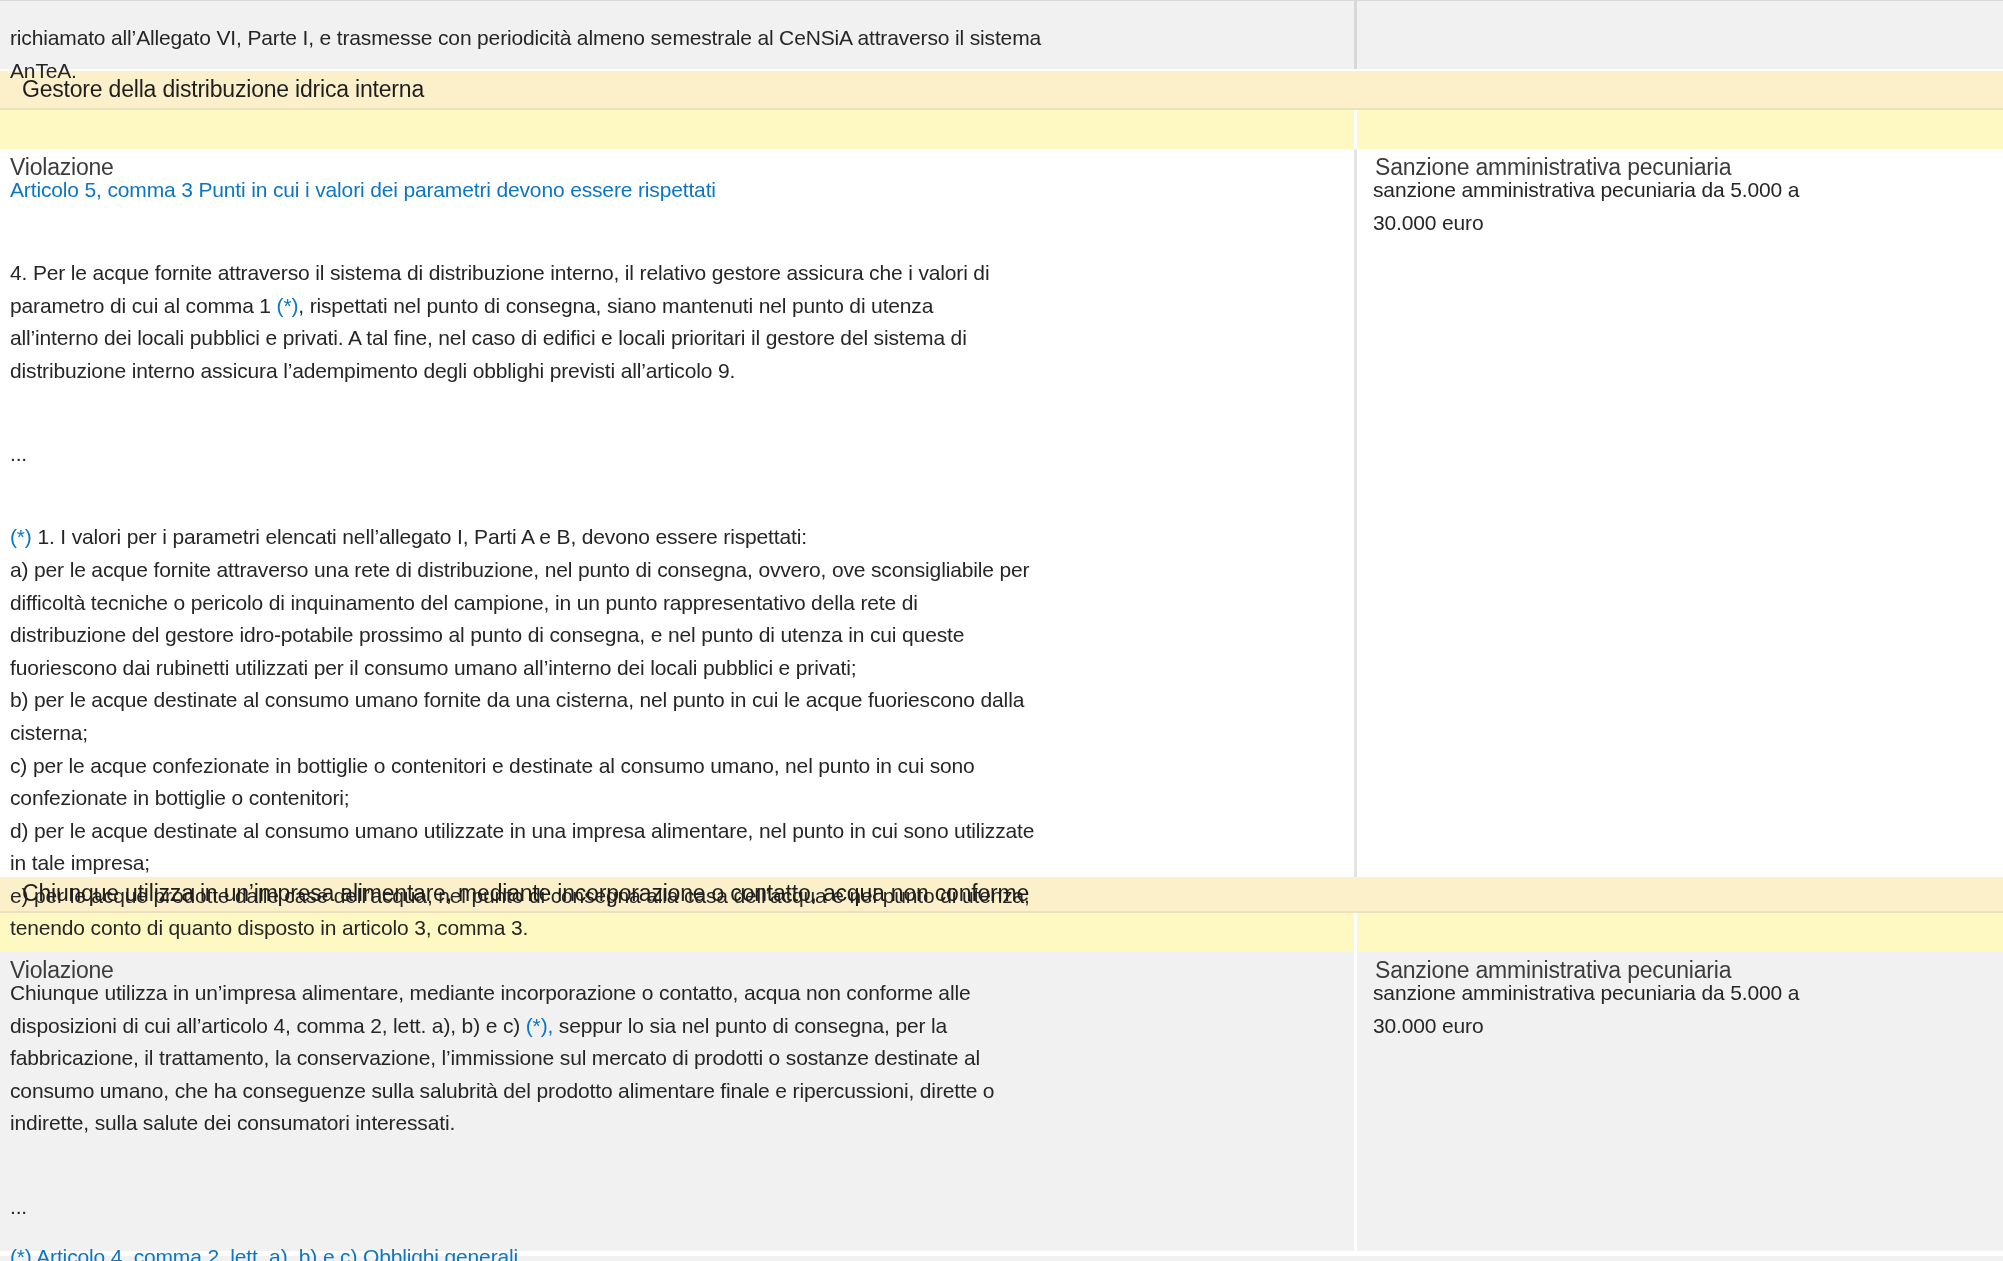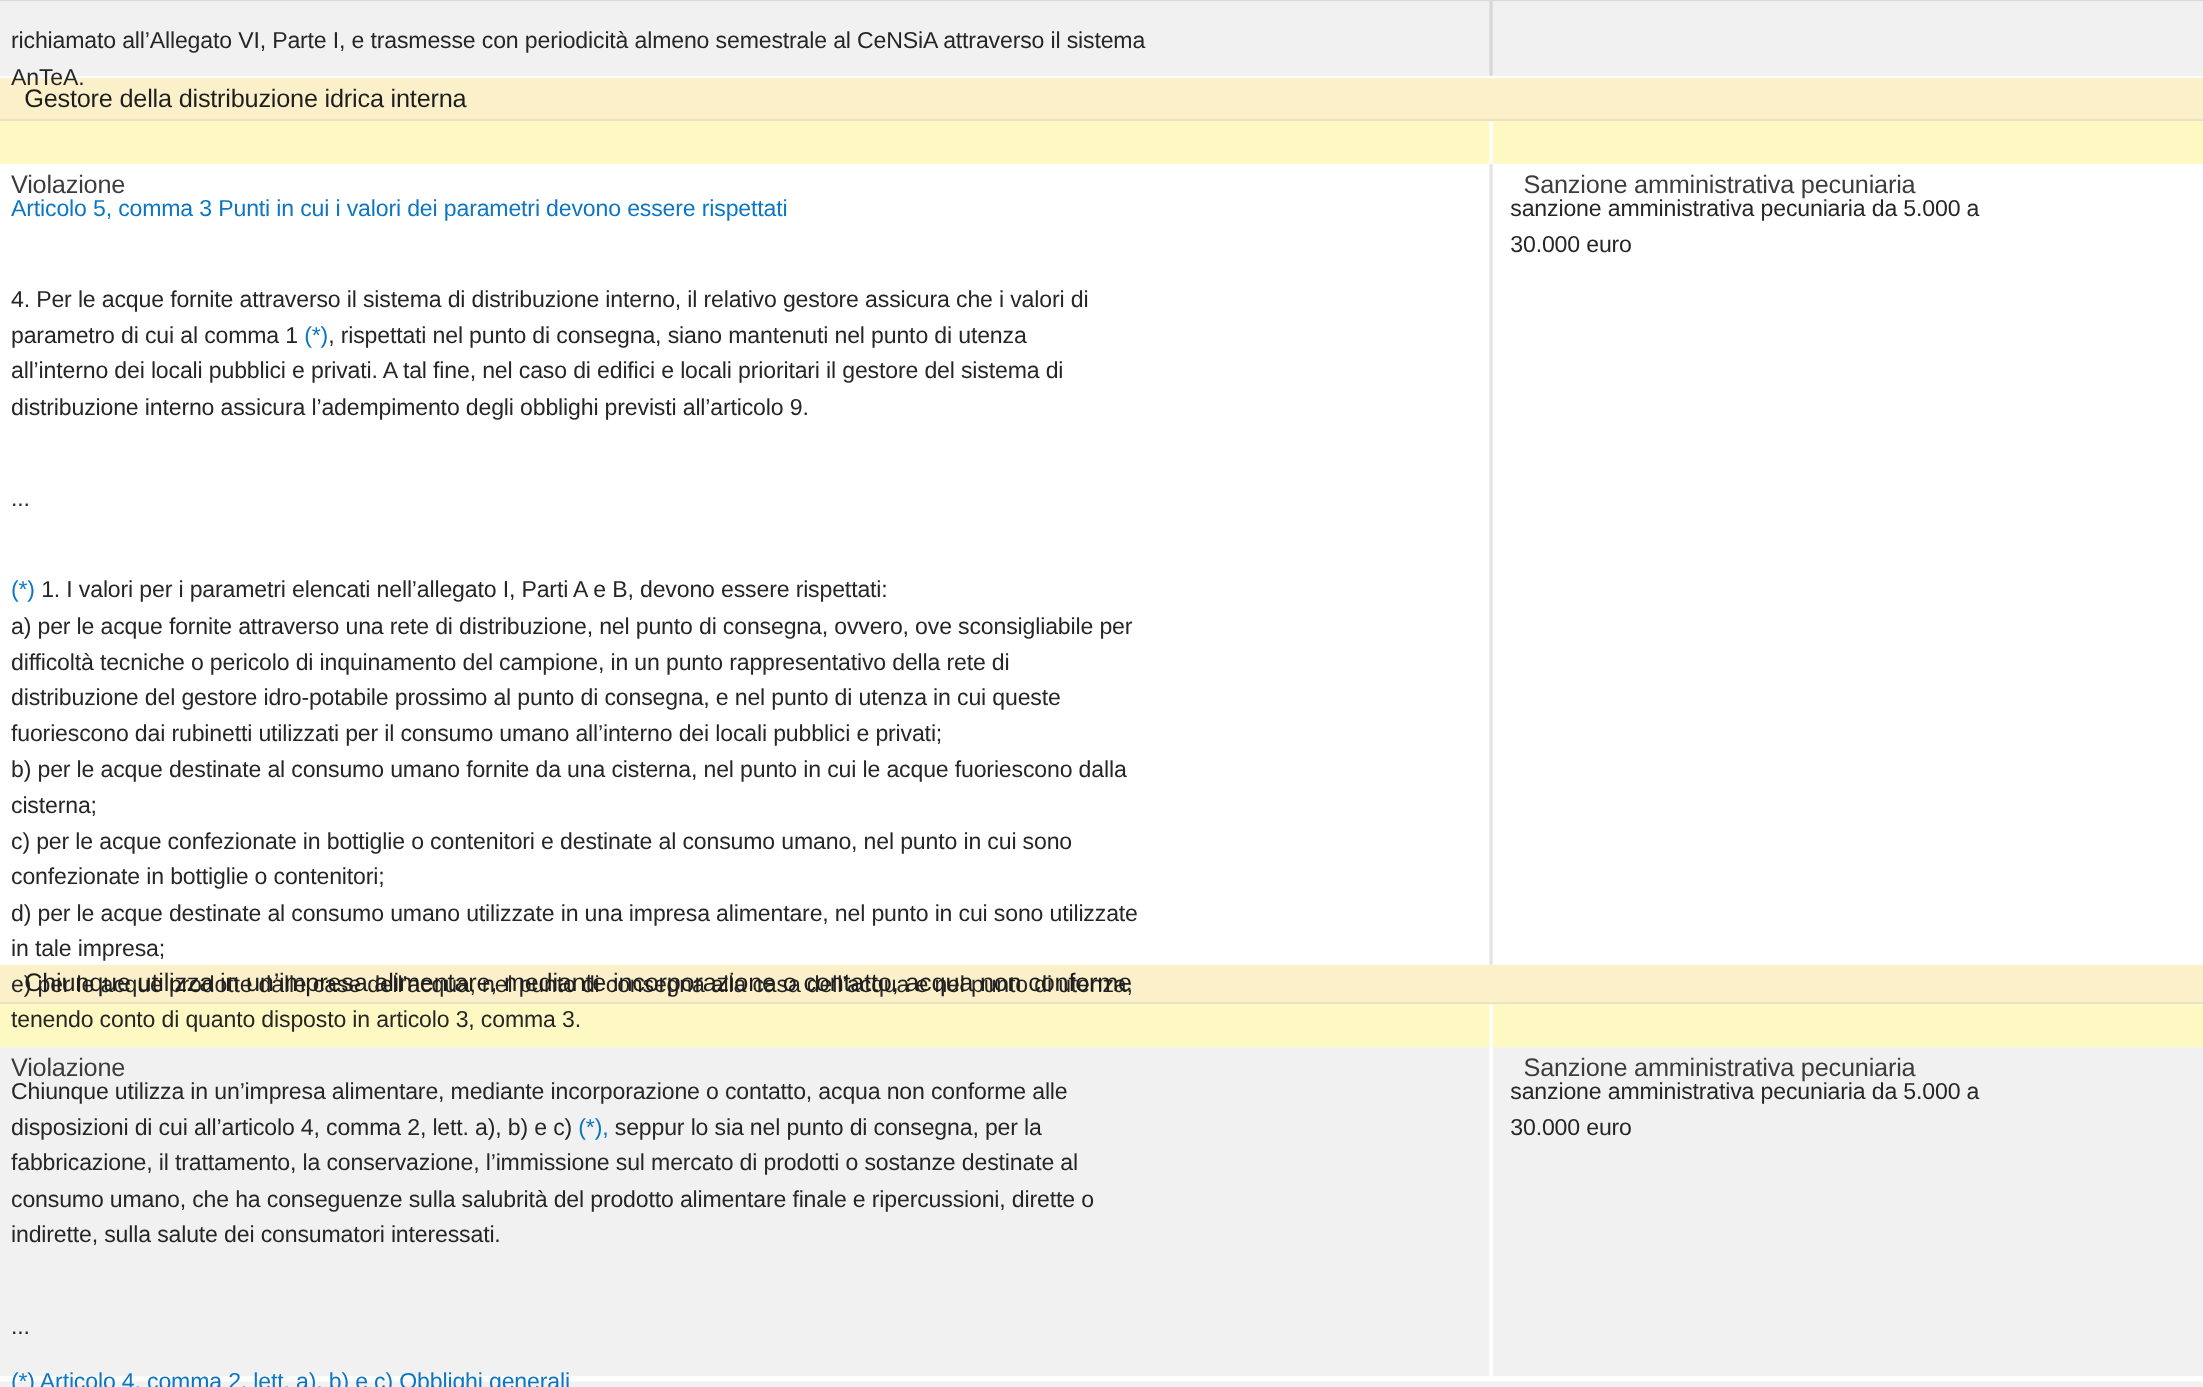--- a/index.html
+++ b/index.html
@@ -32,21 +32,21 @@
     font-size: 23px; color: #1e1e1e;
     line-height: 36px; padding-left: 22px;
     letter-spacing: -0.2px;
     white-space: nowrap; overflow: hidden;
   }
   .band2 { height: 36px; line-height: 33px; }
 
   
   .head-row { height: 39px; background: #fef9c3; font-size: 23px; color: #3c3c3c; letter-spacing: -0.2px; }
   .head-row .lcol { border-right: 3px solid #ffffff; line-height: 38px; padding-left: 10px; }
-  .head-row .rcol { line-height: 38px; padding-left: 28px; }
+  .head-row .rcol { line-height: 38px; padding-left: 18px; }
 
   
   .content1 { height: 728px; background: #ffffff; }
   .content1 .lcol { border-right: 3px solid #e4e4e4; }
   .content2 { height: 299px; background: #f1f1f1; }
   .content2 .lcol { border-right: 3px solid #ffffff; }
 
   .vcell { padding: 7px 14px 0 10px; }
   .scell { padding: 7px 12px 4px 16px; }
   .vcell p, .scell p {

